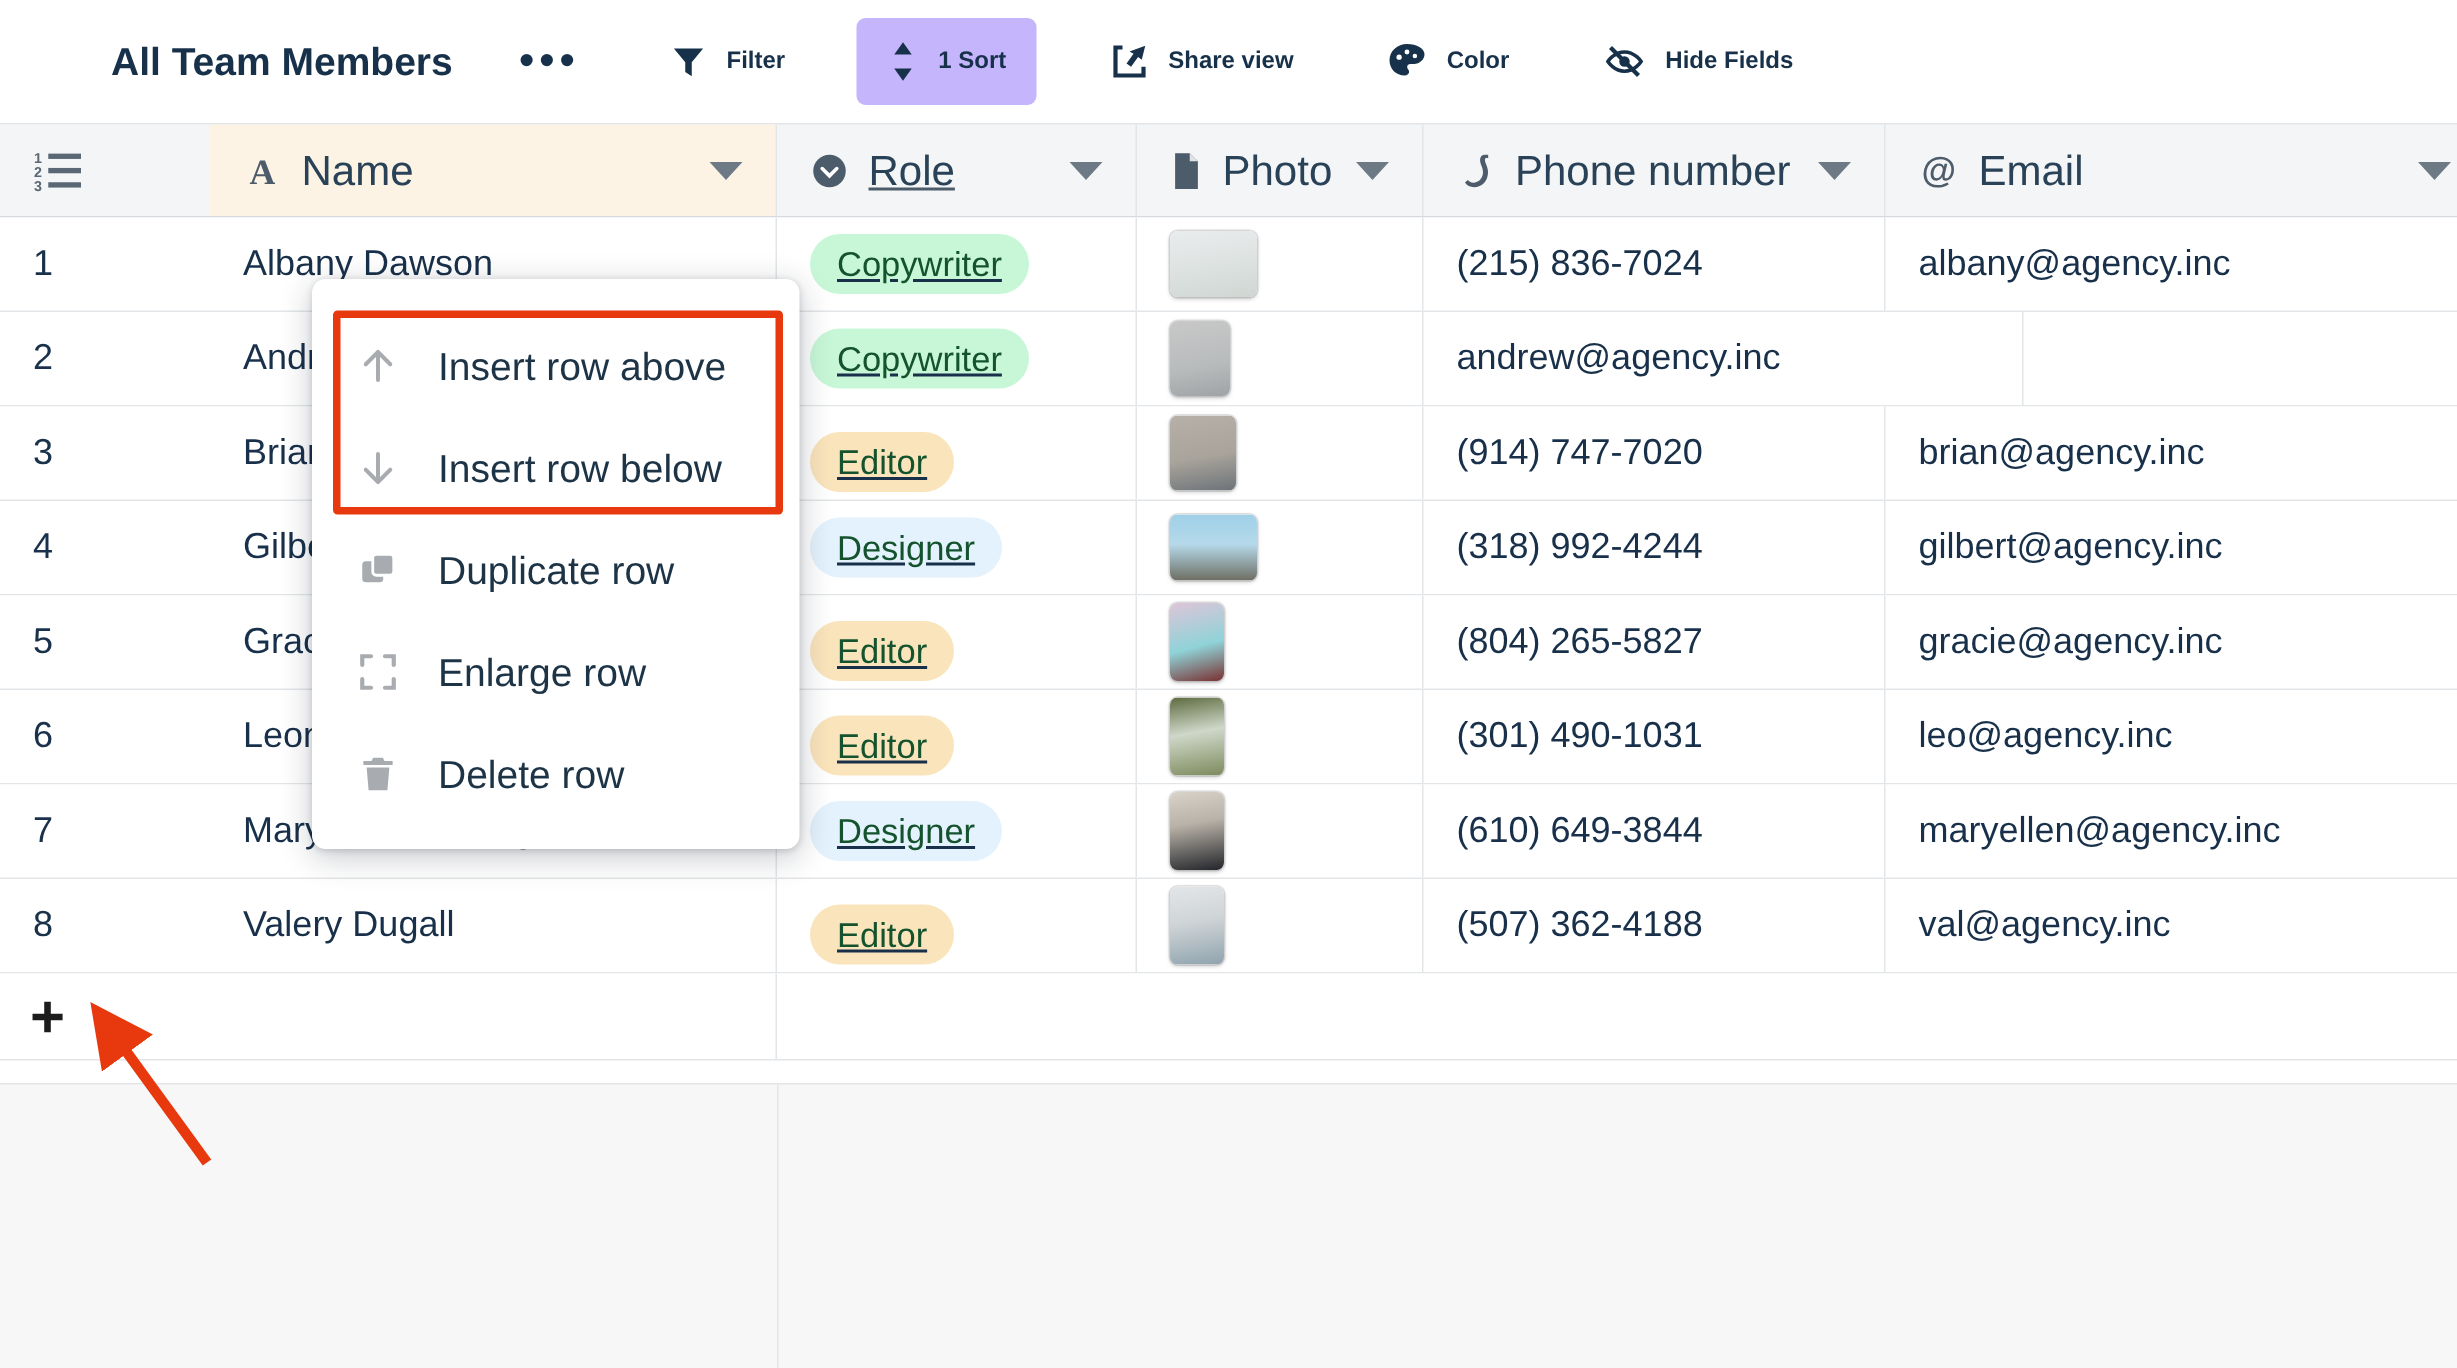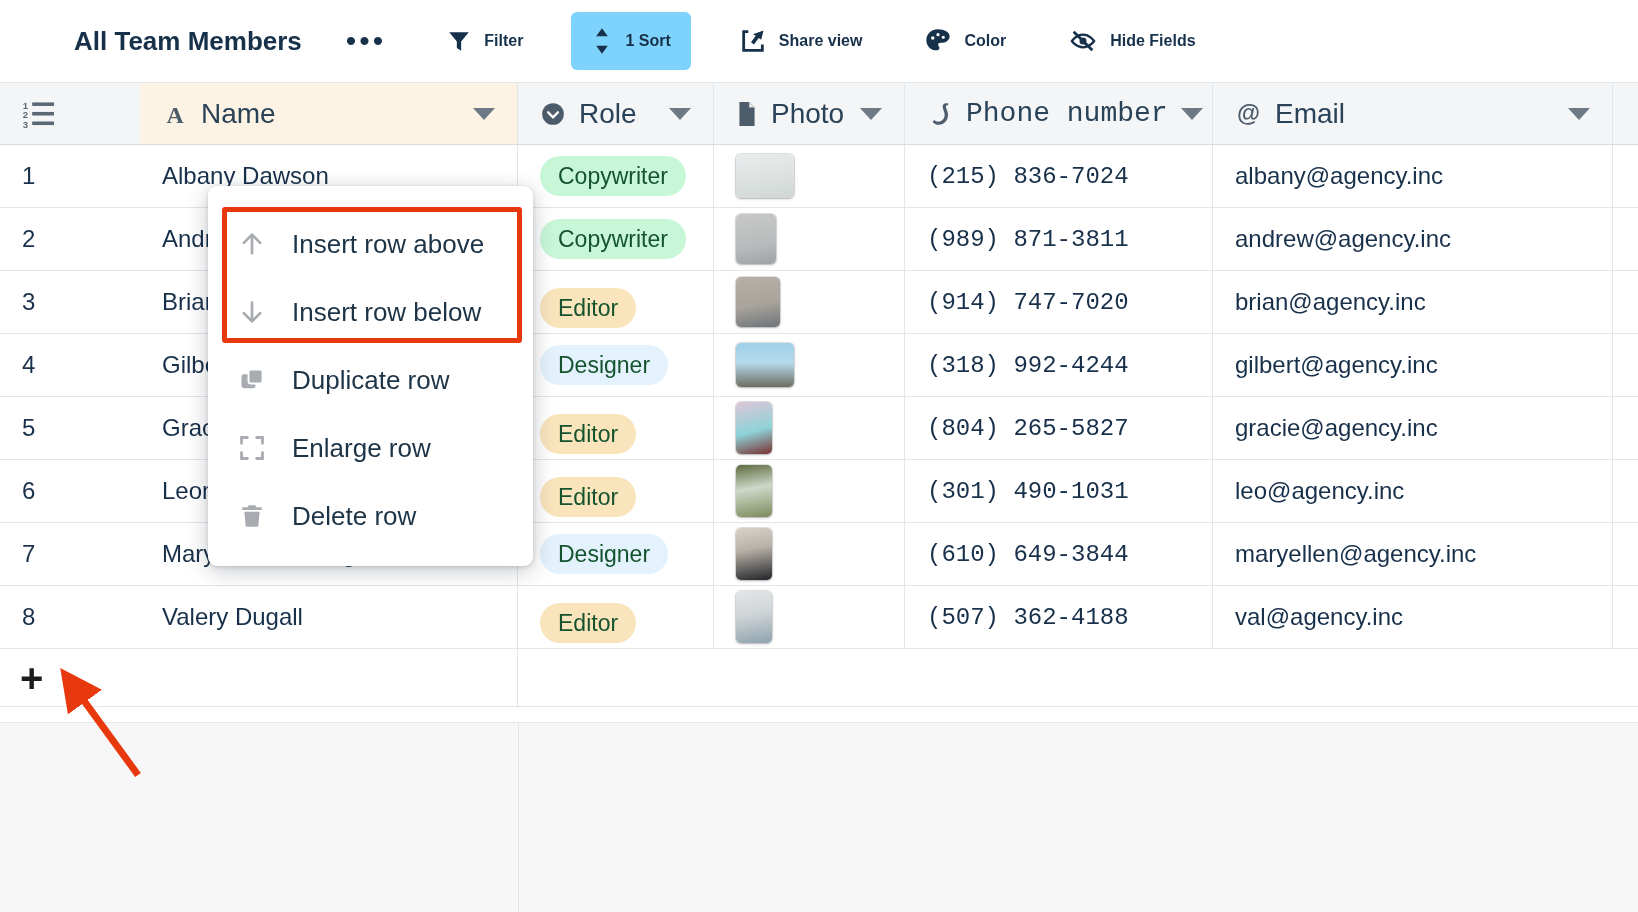--- a/index.html
+++ b/index.html
@@ -28,21 +28,21 @@
     color: #17314a;
     font-size: 16px;
     font-weight: bold;
     cursor: pointer;
     height: 58px;
     padding: 0 14px;
     border-radius: 6px;
     white-space: nowrap;
   }
   .tb-item.view-name { font-size: 26px; padding-left: 0; gap: 14px; }
-  .tb-item.sorted { background: #7dd3fc; padding: 0 20px; }
+  .tb-item.sorted { background: #c4b5fd; padding: 0 20px; }
   .tb-gap-sm { width: 18px; flex: none; }
   .tb-gap { width: 34px; flex: none; }
   .tb-dots {
     color: #17314a; font-size: 30px; line-height: 10px;
     letter-spacing: 3px; cursor: pointer; padding: 0 12px;
     display:flex; align-items:center; height:40px;
   }
   .ic { display: inline-flex; align-items: center; justify-content: center; flex: none; }
 
   
@@ -69,23 +69,23 @@
     border-right: 1px solid #e3e6e8;
     padding: 0 22px;
     font-size: 24px;
     color: #18304a;
     overflow: hidden;
     white-space: nowrap;
     flex: none;
   }
   .c-rownum { width: 140px; padding-left: 22px; border-right: none; color:#19314b; }
   .c-name   { width: 378px; }
-  .c-role   { width: 196px; }
+  .c-role   { width: 240px; text-decoration: underline; }
   .c-photo  { width: 191px; }
-  .c-phone  { width: 308px; font-family: Liberation Mono, monospace; }
+  .c-phone  { width: 308px; }
   .c-email  { width: 400px; }
   .c-extra  { width: 60px; border-right: none; }
 
   .row.head .c { color: #4c5c6b; font-weight: bold; font-size: 24px; }
   .row.head .c-name { background: #fcf3e4; }
   .row.head .c-rownum { background: #f4f5f6; }
 
   .hd-inner { display:flex; align-items:center; gap: 13px; width: 100%; }
   .hd-label { flex: 1; color: #2a4257; font-weight: normal; font-size: 28px; }
   .caret {
@@ -341,21 +341,20 @@
 
   <div class="row">
     <div class="c c-rownum">2</div>
     <div class="c c-name">Andrew Ngyuen</div>
     <div class="c c-role">
         <span class="badge green">Copywriter</span>
       </div>
     <div class="c c-photo">
       <span class="thumb" style="width:40px;height:50px;background-image:linear-gradient(170deg,#c8c8c8 0%,#b8bbbc 60%,#9fa3a5 100%),radial-gradient(circle at 50% 30%,#3a3a3c 0 7px,transparent 8px);"></span>
     </div>
-    <div class="c c-phone">(989) 871-3811</div>
     <div class="c c-email">andrew@agency.inc</div>
     <div class="c c-extra"></div>
   </div>
 
   <div class="row">
     <div class="c c-rownum">3</div>
     <div class="c c-name">Brian Sprouse</div>
     <div class="c c-role">
         <span class="badge tan">Editor</span>
       </div>

